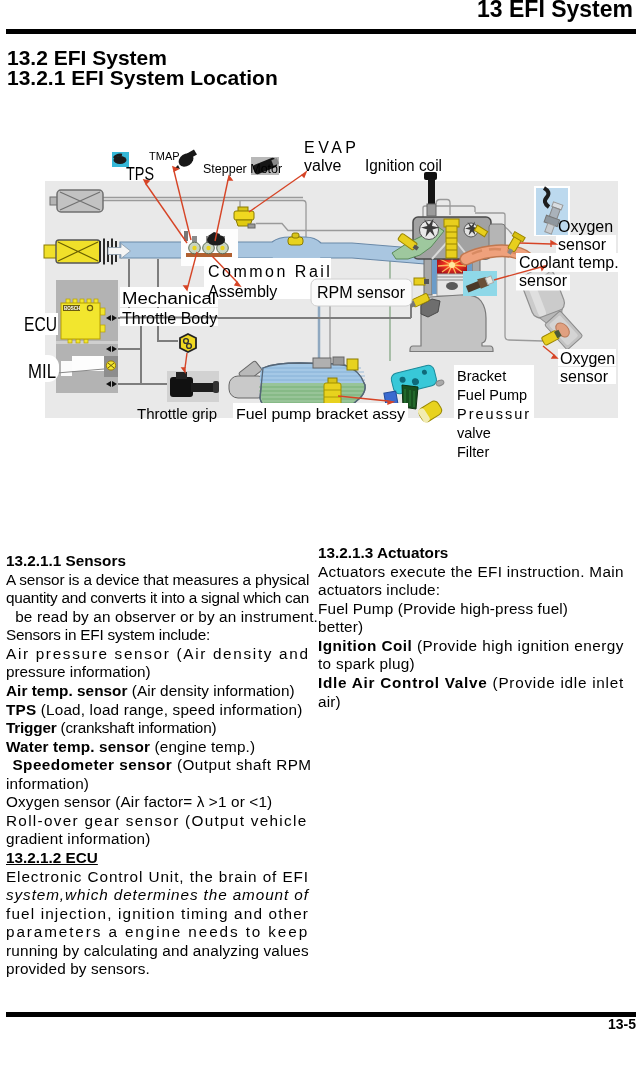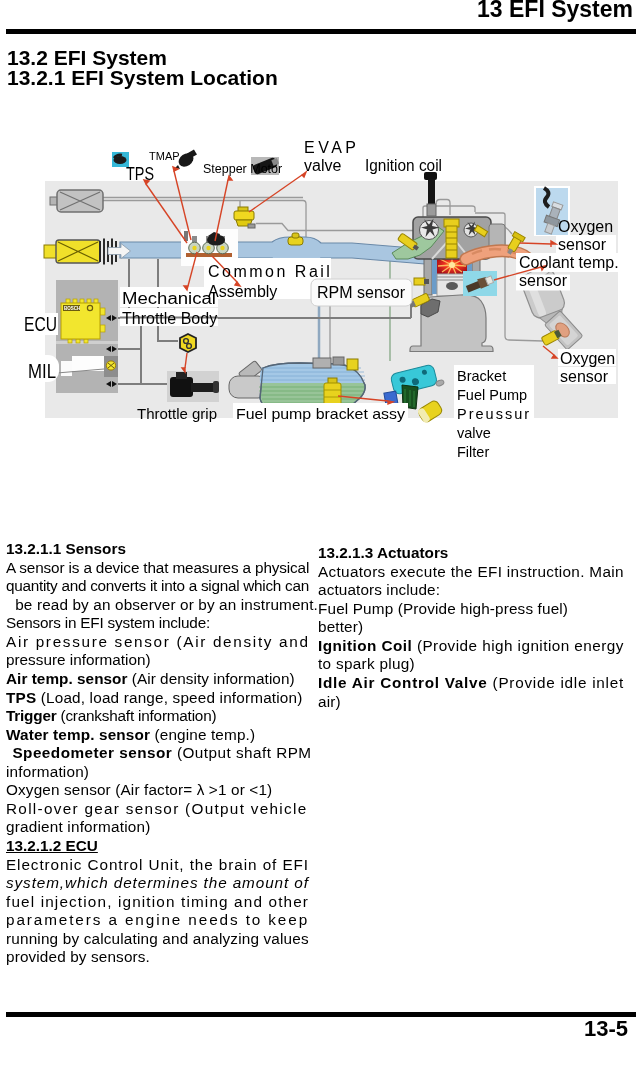--- a/index.html
+++ b/index.html
@@ -356,21 +356,21 @@
       <text x="560" y="382" font-size="16">sensor</text>
       <text x="457" y="381" font-size="14.5">Bracket</text>
       <text x="457" y="400" font-size="14.5">Fuel Pump</text>
       <text x="457" y="419" font-size="14.5" letter-spacing="2">Preussur</text>
       <text x="457" y="438" font-size="14.5">valve</text>
       <text x="457" y="457" font-size="14.5">Filter</text>
     </g>
   </svg>
   </div>
 
-  <div class="abs col" style="top:540px;left:6px;width:312px;">
+  <div class="abs col" style="top:552px;left:6px;width:312px;">
     <div style="font-weight:bold;">13.2.1.1 Sensors</div>
     <div style="letter-spacing:-0.14px;">A sensor is a device that measures a physical</div>
     <div style="letter-spacing:-0.26px;">quantity and converts it into a signal which can</div>
     <div style="letter-spacing:0.14px;text-align:right;">be read by an observer or by an instrument.</div>
     <div style="letter-spacing:-0.2px;">Sensors in EFI system include:</div>
     <div style="letter-spacing:1.68px;">Air pressure sensor (Air density and</div>
     <div>pressure information)</div>
     <div style="letter-spacing:0.05px;"><b>Air temp. sensor</b> (Air density information)</div>
     <div style="letter-spacing:0.18px;"><b>TPS</b> (Load, load range, speed information)</div>
     <div style="letter-spacing:-0.2px;"><b>Trigger</b> (crankshaft information)</div>
@@ -395,13 +395,13 @@
     <div style="letter-spacing:0.12px;">actuators include:</div>
     <div style="letter-spacing:0.15px;">Fuel Pump (Provide high-press fuel)</div>
     <div style="letter-spacing:0.15px;">better)</div>
     <div style="letter-spacing:0.45px;"><b>Ignition Coil</b> (Provide high ignition energy</div>
     <div style="letter-spacing:0.31px;">to spark plug)</div>
     <div style="letter-spacing:0.74px;"><b>Idle Air Control Valve</b> (Provide idle inlet</div>
     <div style="letter-spacing:0.15px;">air)</div>
   </div>
 
   <div class="abs" style="top:1012px;left:6px;width:630px;height:4.5px;background:#000;"></div>
-  <div class="abs" style="top:1016px;right:14px;font-size:22px;font-weight:bold;">13-5</div>
+  <div class="abs" style="top:1016px;right:6px;font-size:14px;font-weight:bold;">13-5</div>
 
 </body></html>

